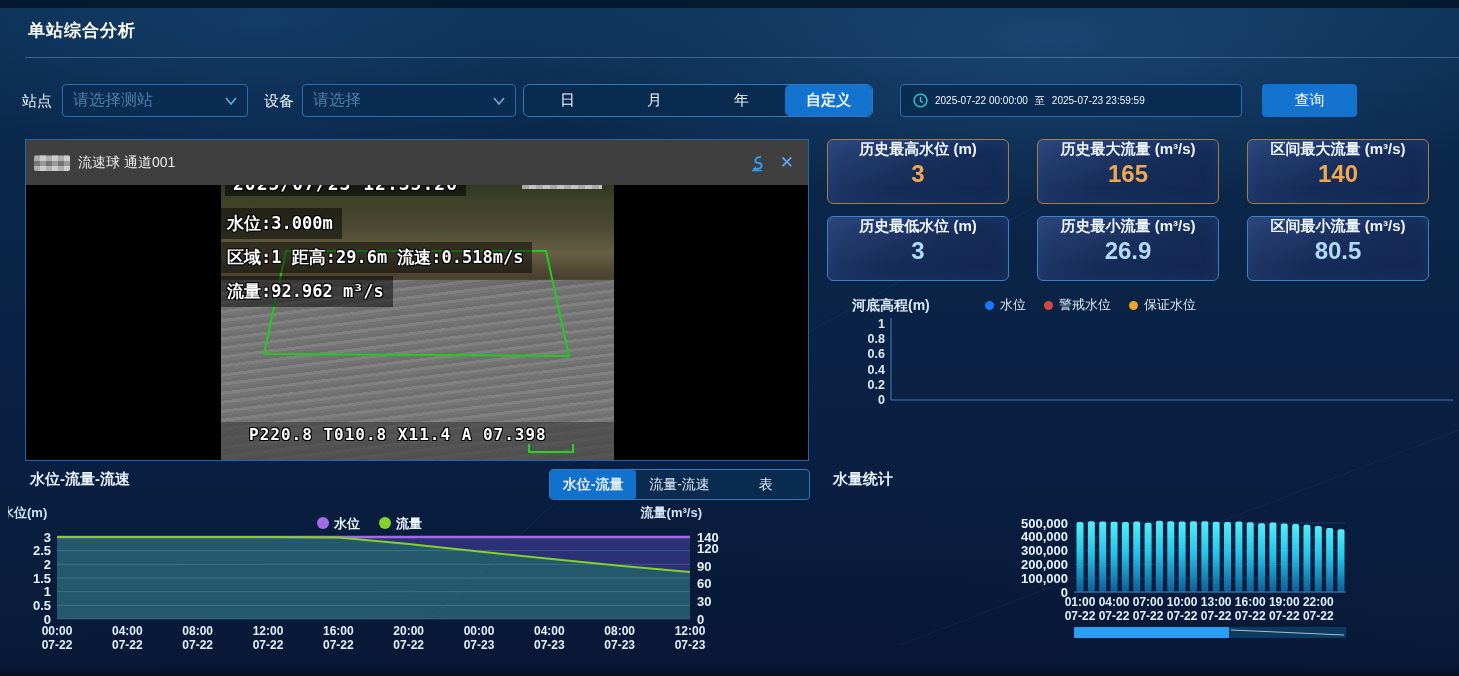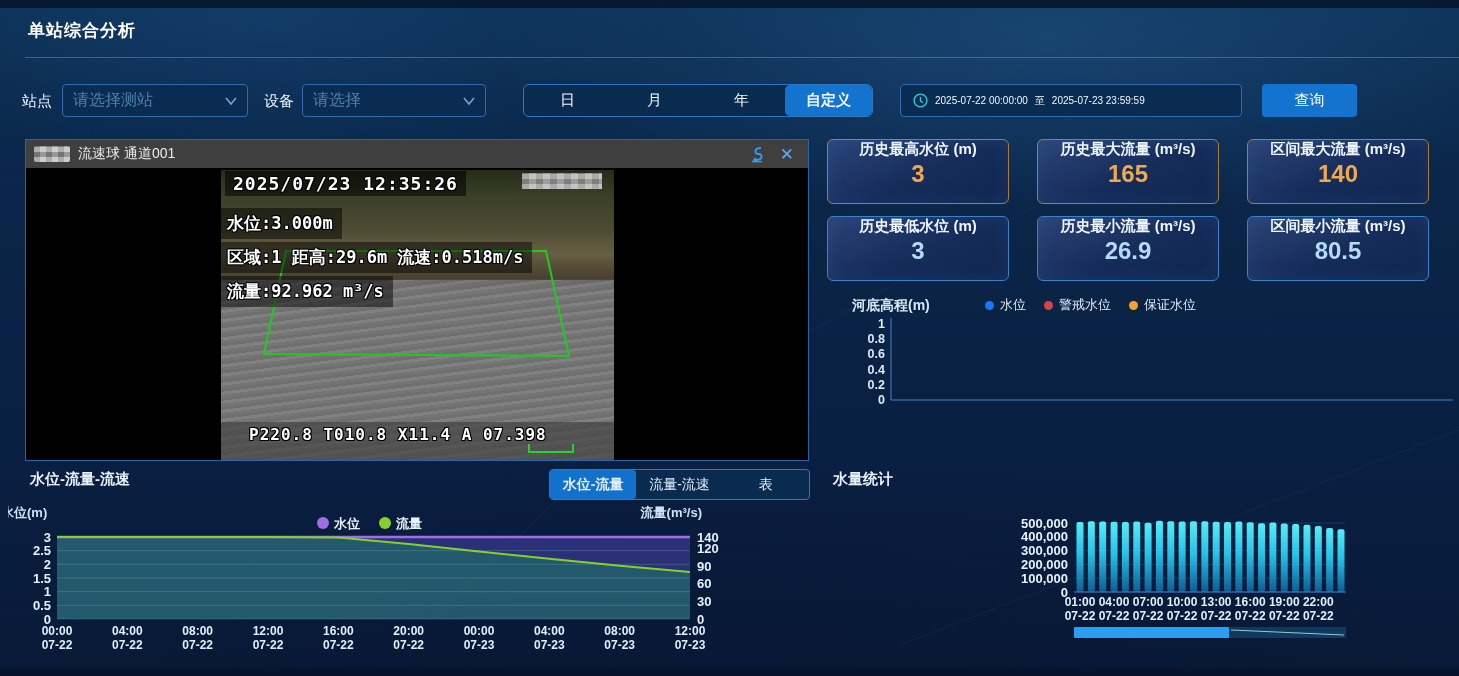--- a/index.html
+++ b/index.html
@@ -29,21 +29,21 @@
   .seg-cell{flex:1;display:flex;align-items:center;justify-content:center;font-size:15px;color:#f2f8fd;cursor:pointer;}
   .seg-cell.active{background:#1473cf;border-radius:5px;font-weight:bold;}
   .datebox{position:absolute;top:84px;left:900px;width:342px;height:33px;box-sizing:border-box;border:1px solid #2e6cb0;
     border-radius:4px;background:#0a2c52;display:flex;align-items:center;gap:7px;padding:0 12px;font-size:10px;color:#f2f8fd;cursor:pointer;}
   .btn-query{position:absolute;top:84px;left:1262px;width:95px;height:33px;background:#1473cf;border:none;border-radius:4px;
     color:#fff;font-size:15px;cursor:pointer;font-family:inherit;}
 
   
   .video-panel{position:absolute;left:25px;top:139px;width:784px;height:322px;box-sizing:border-box;
     border:1px solid #2a63a8;background:#000;}
-  .video-header{position:absolute;top:0;left:0;right:0;height:28px;background:#3f3f3f;display:flex;align-items:center;}
+  .video-header{position:absolute;top:0;left:0;right:0;height:45px;background:#3f3f3f;display:flex;align-items:center;}
   .hdr-blur{width:36px;height:16px;margin-left:8px;border-radius:2px;
     background:repeating-linear-gradient(0deg, rgba(255,255,255,.28) 0 5px, rgba(0,0,0,.18) 5px 10px),
                repeating-linear-gradient(90deg,#8f8f8f 0 6px,#b9b9b9 6px 12px);}
   .video-title{margin-left:8px;font-size:14px;color:#ececec;}
   .vh-icons{margin-left:auto;display:flex;align-items:center;gap:14px;padding-right:14px;}
   .vh-icons .close-x{color:#58aaf5;font-size:17px;line-height:1;cursor:pointer;}
   .video-body{position:absolute;top:30px;left:0;right:0;bottom:0;background:#000;overflow:hidden;}
   .video-content{position:absolute;left:195px;top:0;width:393px;bottom:0;overflow:hidden;
     background:linear-gradient(180deg,#262b1a 0,#3a4026 26px,#4c4a32 58px,#675f44 84px,#564e38 96px,#4a4030 108px,#777674 122px,#7b7b7b 100%);}
   .video-content .ripple{position:absolute;left:0;right:0;top:110px;bottom:0;
@@ -105,21 +105,21 @@
   <div class="title-divider"></div>
 
   <div class="flabel" style="left:22px">站点</div>
   <div class="select" style="left:62px;width:186px">
     <span class="ph">请选择测站</span>
     <svg class="chev" viewBox="0 0 12 8">
       <polyline points="1,1 6,7 11,1" fill="none" stroke="#6fa8d8" stroke-width="1.6"></polyline>
       </svg>
   </div>
   <div class="flabel" style="left:264px">设备</div>
-  <div class="select" style="left:302px;width:184px">
+  <div class="select" style="left:302px;width:214px">
     <span class="ph">请选择</span>
     <svg class="chev" viewBox="0 0 12 8">
       <polyline points="1,1 6,7 11,1" fill="none" stroke="#6fa8d8" stroke-width="1.6"></polyline>
       </svg>
   </div>
   <div class="seg" id="period-seg">
       <div class="seg-cell">日</div>
       <div class="seg-cell">月</div>
       <div class="seg-cell">年</div>
       <div class="seg-cell active">自定义</div>

